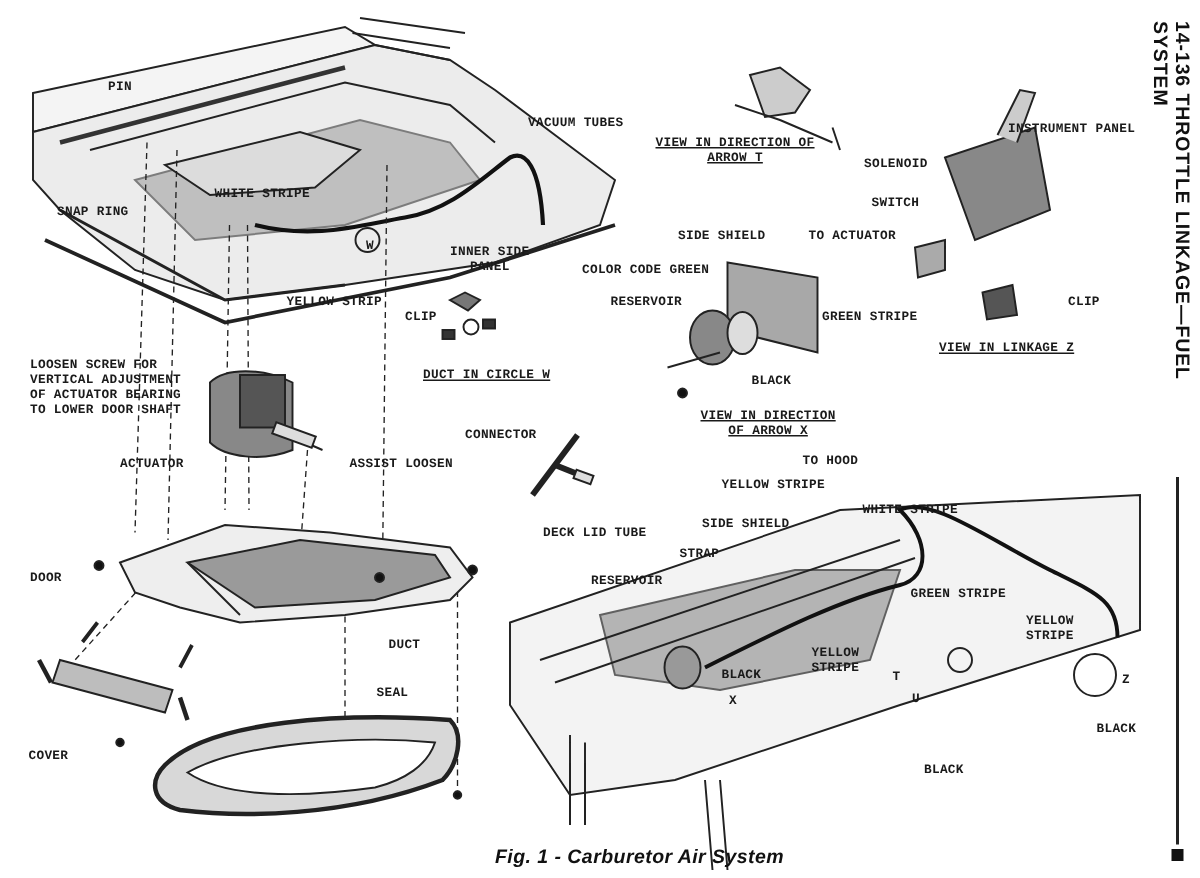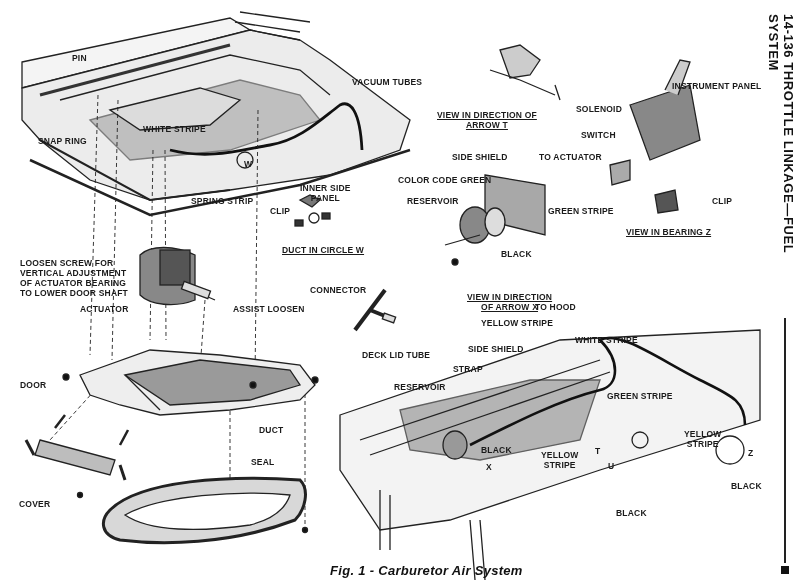--- a/index.html
+++ b/index.html
@@ -1,21 +1,21 @@
 <!DOCTYPE html>
 <html><head>
 <meta charset="utf-8">
 <style>
   html, body { margin:0; padding:0; background:#ffffff; }
   body { width:800px; height:585px; position:relative; overflow:hidden;
          font-family:"Liberation Sans", sans-serif; color:#111; }
   .lbl { position:absolute; font-size:8.5px; font-weight:bold; letter-spacing:0.2px;
-         white-space:nowrap; line-height:10px; color:#1a1a1a; }
+         white-space:nowrap; line-height:10px; color:#1a1a1a;font-family:Liberation Mono, monospace; }
   .ul { text-decoration:underline; text-align:center; }
-  .ml { white-space:pre;margin-top:20px; }
+  .ml { white-space:pre; }
   svg.art { position:absolute; left:0; top:0; }
   .side-title { position:absolute; left:770px; top:14px; width:26px; height:300px;
     writing-mode:vertical-rl; font-size:13px; font-weight:bold; letter-spacing:0.6px;
     color:#111; }
   .side-rule { position:absolute; left:784px; top:318px; width:1.5px; height:245px; background:#222; }
   .side-square { position:absolute; left:781px; top:566px; width:8px; height:8px; background:#111; }
   .caption { position:absolute; left:330px; top:563px; font-size:13px; font-weight:bold;
     font-style:italic; letter-spacing:0.3px; }
   .code { position:absolute; left:697px; top:547px; font-size:8px; font-weight:bold; letter-spacing:-0.3px;margin-top:48px; }
 </style>
@@ -134,48 +134,48 @@
 <div class="side-rule"></div>
 <div class="side-square"></div>
 
 <div class="lbl" style="left:72px;top:53px">PIN</div>
 <div class="lbl" style="left:38px;top:136px">SNAP RING</div>
 <div class="lbl" style="left:143px;top:124px">WHITE STRIPE</div>
 <div class="lbl" style="left:352px;top:77px">VACUUM TUBES</div>
 <div class="lbl" style="left:244px;top:159px">W</div>
 <div class="lbl ml" style="left:300px;top:163px;text-align:center">INNER SIDE
 PANEL</div>
-<div class="lbl" style="left:191px;top:196px">SPRING STRIP</div>
+<div class="lbl" style="left:191px;top:196px">YELLOW STRIP</div>
 <div class="lbl" style="left:270px;top:206px">CLIP</div>
 <div class="lbl ul" style="left:282px;top:245px">DUCT IN CIRCLE W</div>
 
 <div class="lbl ml" style="left:20px;top:238px">LOOSEN SCREW FOR
 VERTICAL ADJUSTMENT
 OF ACTUATOR BEARING
 TO LOWER DOOR SHAFT</div>
 <div class="lbl" style="left:80px;top:304px">ACTUATOR</div>
 <div class="lbl" style="left:233px;top:304px">ASSIST LOOSEN</div>
 
 <div class="lbl ul ml" style="left:437px;top:90px">VIEW IN DIRECTION OF
 ARROW T</div>
 
 <div class="lbl" style="left:452px;top:152px">SIDE SHIELD</div>
-<div class="lbl" style="left:398px;top:175px">COLOR CODE GREEN</div>
+<div class="lbl" style="left:388px;top:175px">COLOR CODE GREEN</div>
 <div class="lbl" style="left:407px;top:196px">RESERVOIR</div>
 <div class="lbl" style="left:548px;top:206px">GREEN STRIPE</div>
 <div class="lbl" style="left:501px;top:249px">BLACK</div>
 <div class="lbl ul ml" style="left:467px;top:272px">VIEW IN DIRECTION
 OF ARROW X</div>
 
 <div class="lbl" style="left:539px;top:152px">TO ACTUATOR</div>
 <div class="lbl" style="left:672px;top:81px">INSTRUMENT PANEL</div>
 <div class="lbl" style="left:576px;top:104px">SOLENOID</div>
 <div class="lbl" style="left:581px;top:130px">SWITCH</div>
 <div class="lbl" style="left:712px;top:196px">CLIP</div>
-<div class="lbl ul" style="left:626px;top:227px">VIEW IN BEARING Z</div>
+<div class="lbl ul" style="left:626px;top:227px">VIEW IN LINKAGE Z</div>
 
 <div class="lbl" style="left:310px;top:285px">CONNECTOR</div>
 <div class="lbl" style="left:362px;top:350px">DECK LID TUBE</div>
 
 <div class="lbl" style="left:20px;top:380px">DOOR</div>
 <div class="lbl" style="left:19px;top:499px">COVER</div>
 <div class="lbl" style="left:259px;top:425px">DUCT</div>
 <div class="lbl" style="left:251px;top:457px">SEAL</div>
 
 <div class="lbl" style="left:535px;top:302px">TO HOOD</div>

